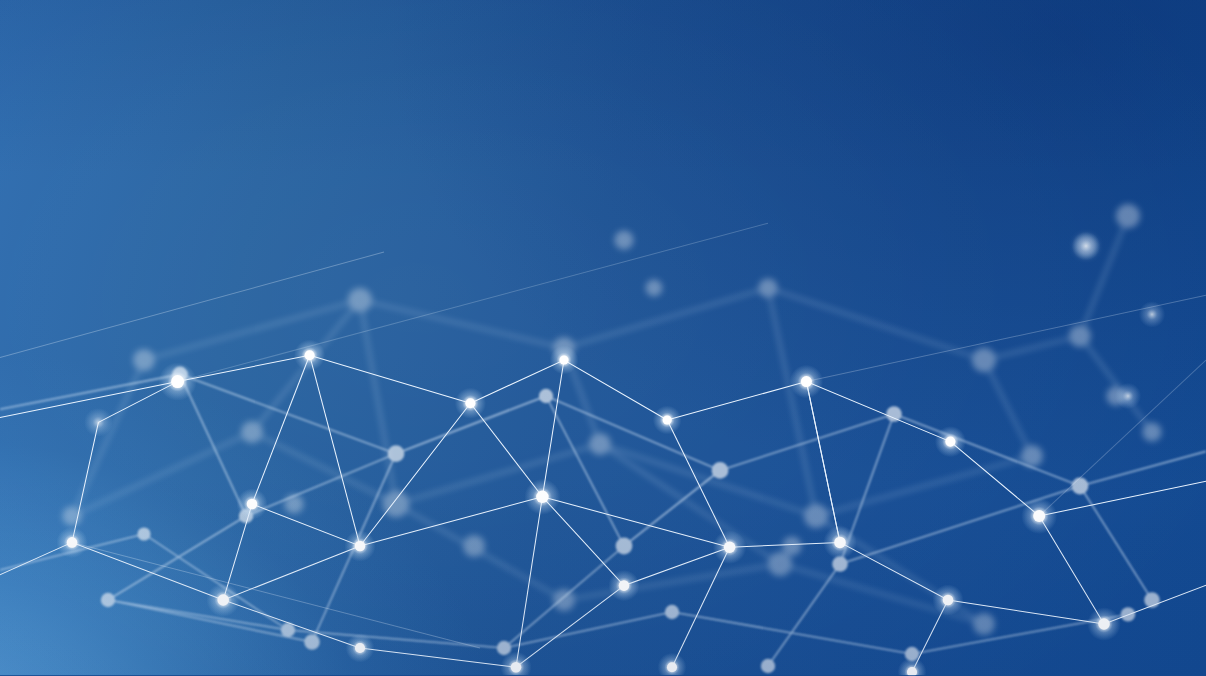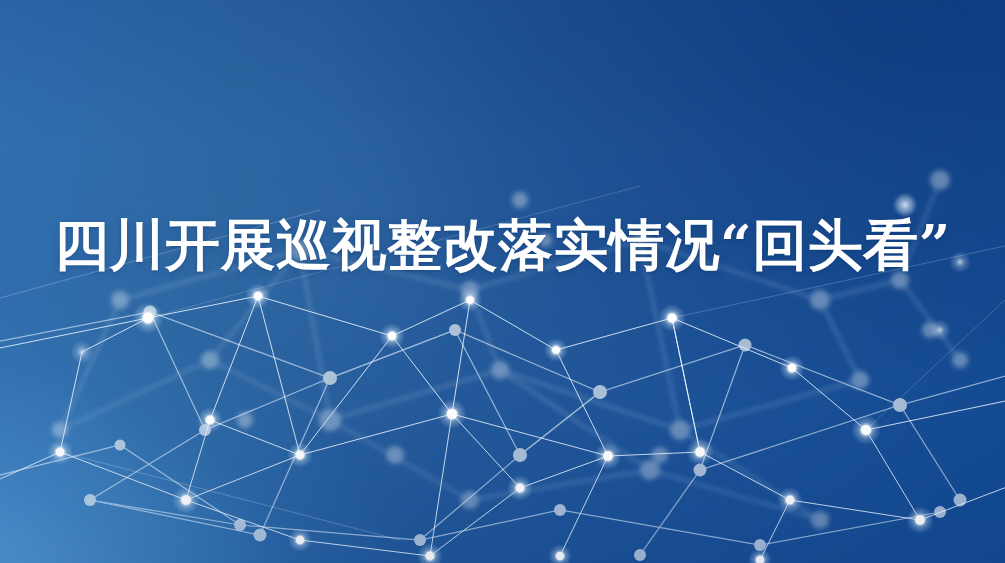--- a/index.html
+++ b/index.html
@@ -283,16 +283,15 @@
         <circle cx="430" cy="556" r="4.4"></circle>
         <circle cx="560" cy="556" r="4.2"></circle>
         <circle cx="760" cy="560" r="4.2"></circle>
       </g>
     </g>
   </svg>
 
   <div class="bg-vignette"></div>
 
   <div class="title-block">
-    <span class="title-line">四川开展巡视整改落实情况“回头看”</span>
   </div>
 
 </div>
 
 </body></html>

